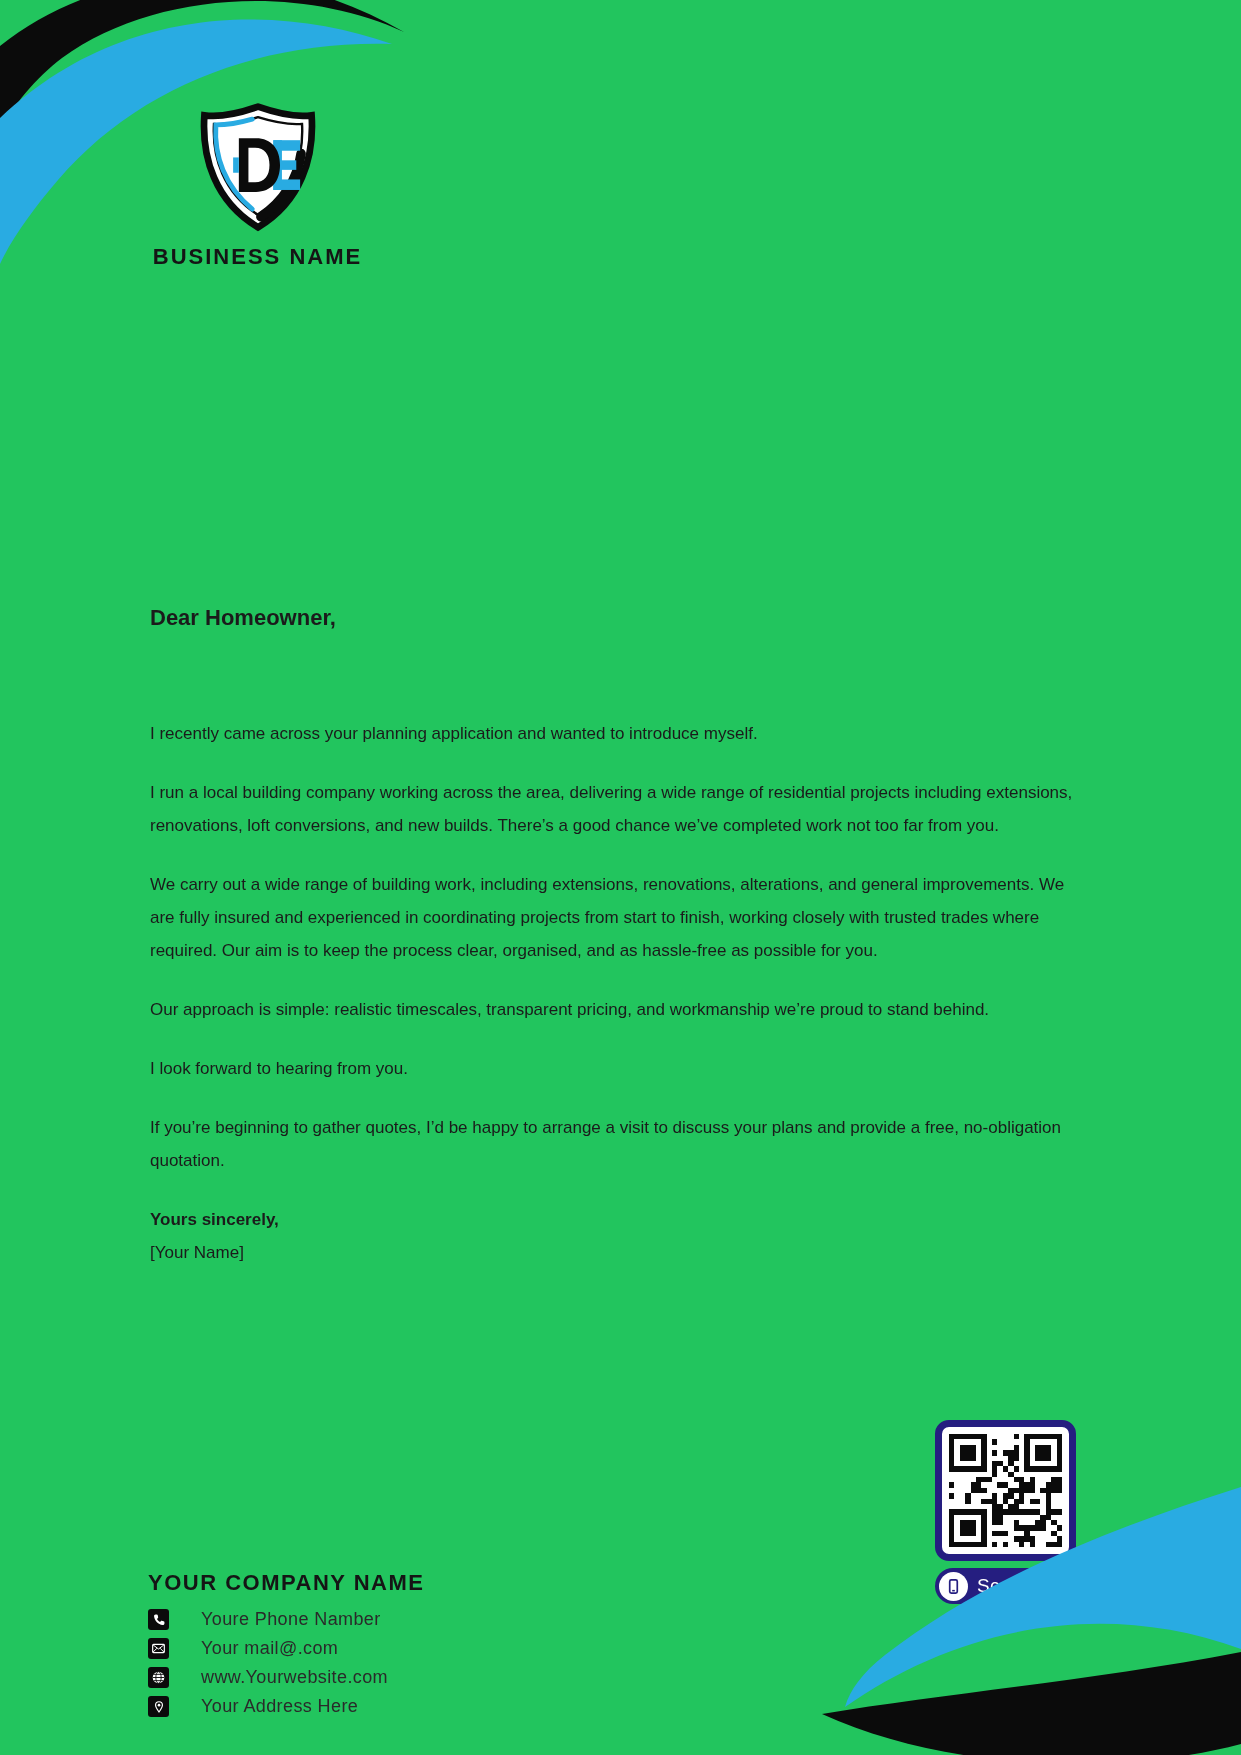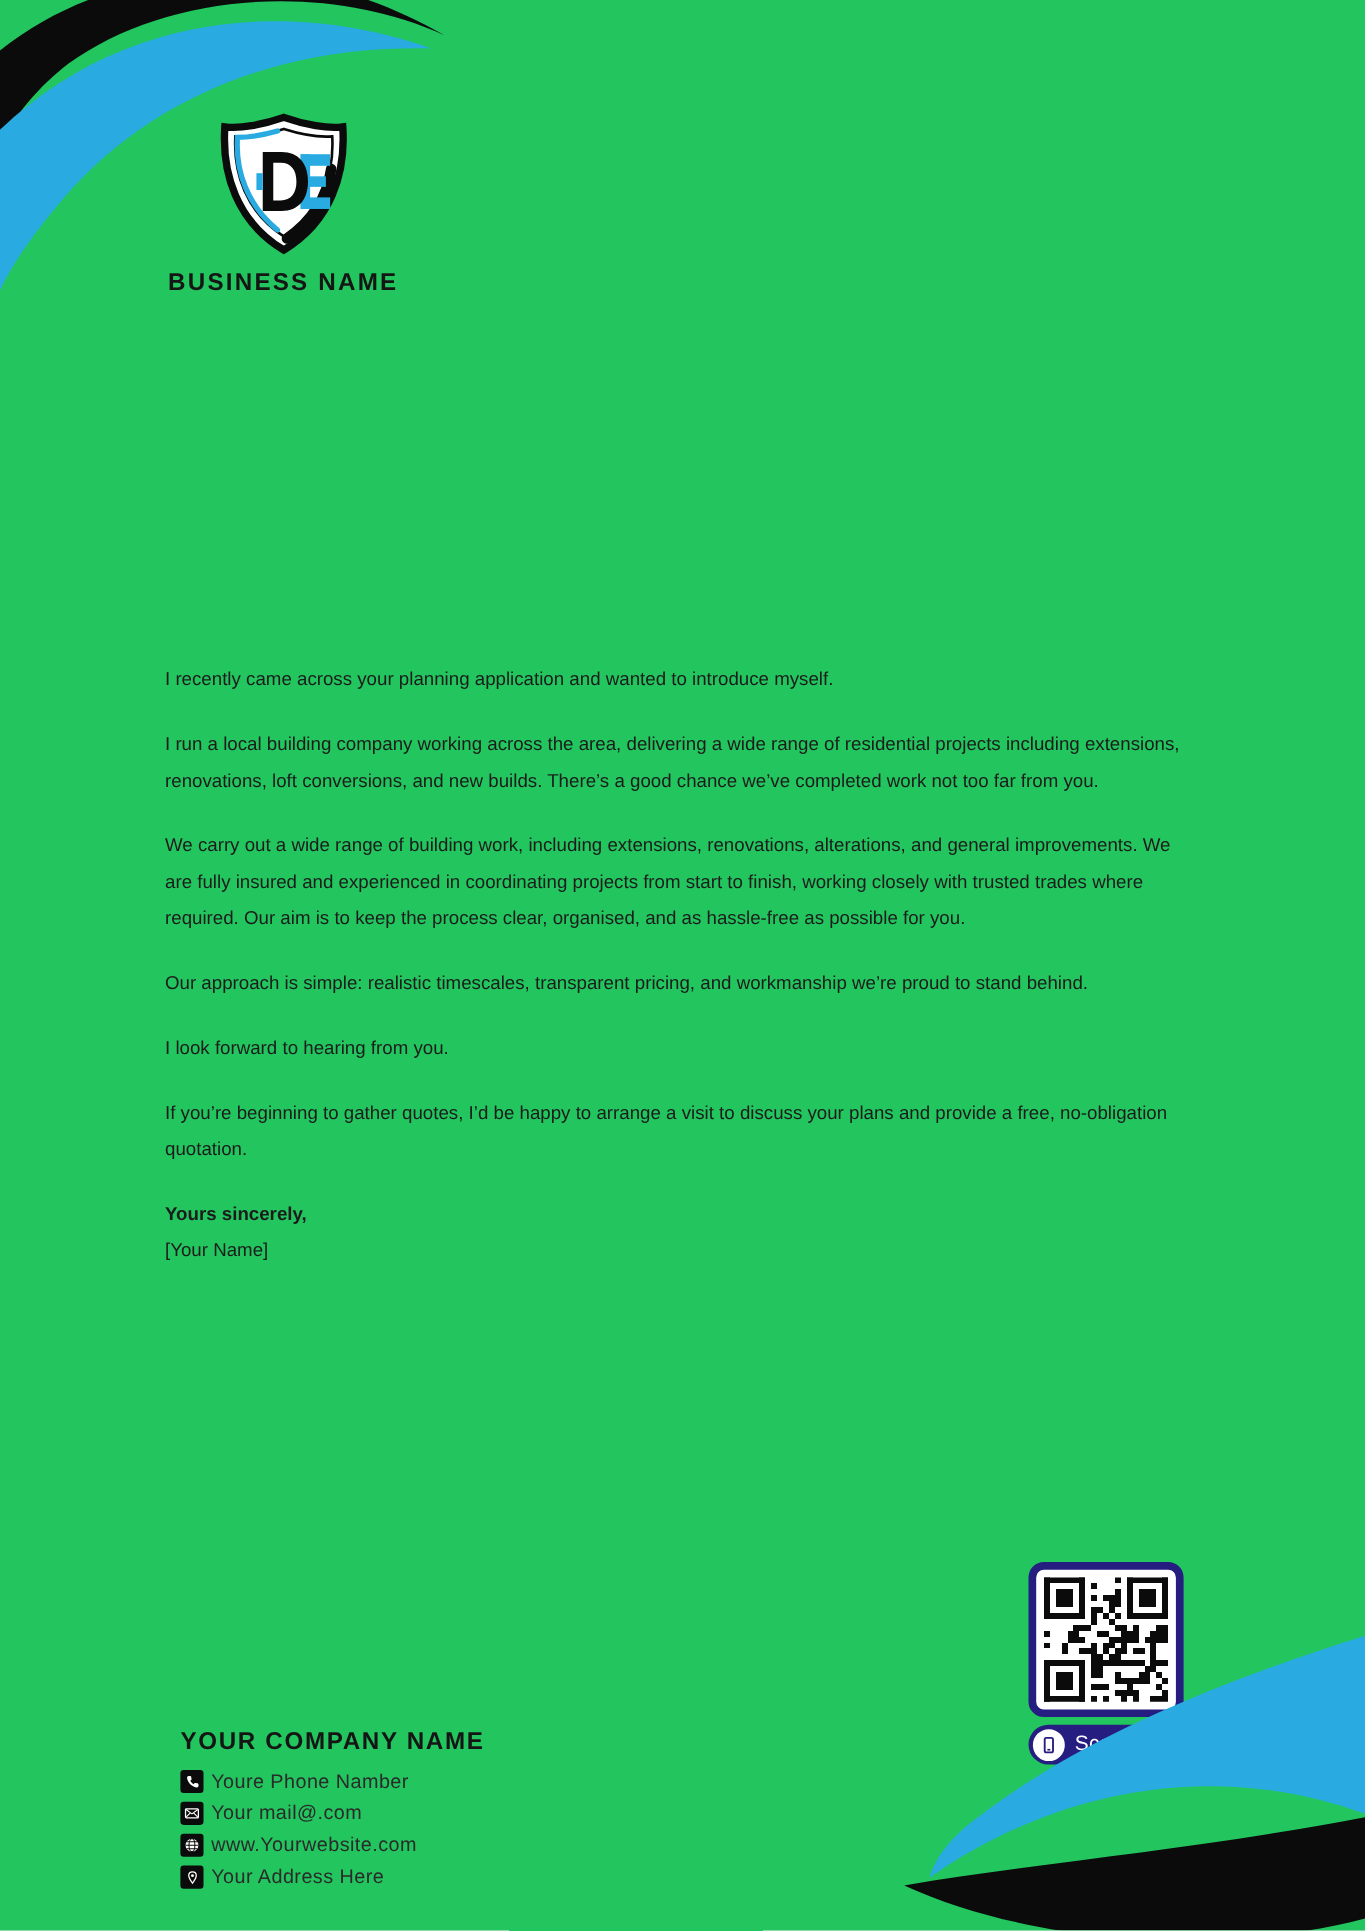--- a/index.html
+++ b/index.html
@@ -34,23 +34,23 @@
   .scan-pill{
     margin-top:7px;box-sizing:border-box;width:141px;height:36px;background:#251E80;
     border-radius:18px;display:flex;align-items:center;gap:9px;padding:0 10px 0 4px;
   }
   .scan-ico{
     width:29px;height:29px;border-radius:50%;background:#ffffff;
     display:flex;align-items:center;justify-content:center;flex:0 0 auto;
   }
   .scan-label{color:#ffffff;font-size:19px;font-weight:400;letter-spacing:.3px;}
   
-  .footer{position:absolute;left:164px;top:1570px;}
+  .footer{position:absolute;left:148px;top:1570px;}
   .footer-title{font-size:22px;font-weight:800;letter-spacing:1.5px;color:#151515;margin-bottom:13px;}
-  .contact-row{display:flex;align-items:center;gap:7px;margin-bottom:8px;height:21px;}
+  .contact-row{display:flex;align-items:center;gap:32px;margin-bottom:8px;height:21px;}
   .cicon{
     width:21px;height:21px;background:#0b0b0b;border-radius:3px;
     display:flex;align-items:center;justify-content:center;flex:0 0 auto;
   }
   .clabel{font-size:18px;color:#2a2a2a;letter-spacing:.4px;}
 </style>
 </head>
 <body>
 
 <div class="page">
@@ -80,20 +80,21 @@
 
       <g>
         <path d="M56,40 L56,96 L74,96 C90,96 99,85 99,68 C99,51 90,40 74,40 Z M66,50 L73,50 C83,50 88,57 88,68 C88,79 83,86 73,86 L66,86 Z" fill="#0b0b0b" fill-rule="evenodd"></path>
         <rect x="50" y="60" width="6" height="16" fill="#29ABE2"></rect>
       </g>
     </svg>
     <div class="brand-name">BUSINESS NAME</div>
   </div>
 
   <div class="letter">
+    <p class="salutation">Dear Homeowner,</p>
     <div id="paragraphs">
         <p>I recently came across your planning application and wanted to introduce myself.</p>
         <p>I run a local building company working across the area, delivering a wide range of residential projects including extensions, renovations, loft conversions, and new builds. There’s a good chance we’ve completed work not too far from you.</p>
         <p>We carry out a wide range of building work, including extensions, renovations, alterations, and general improvements. We are fully insured and experienced in coordinating projects from start to finish, working closely with trusted trades where required. Our aim is to keep the process clear, organised, and as hassle-free as possible for you.</p>
         <p>Our approach is simple: realistic timescales, transparent pricing, and workmanship we’re proud to stand behind.</p>
         <p>I look forward to hearing from you.</p>
         <p>If you’re beginning to gather quotes, I’d be happy to arrange a visit to discuss your plans and provide a free, no-obligation quotation.</p>
       </div>
     <p class="closing">Yours sincerely,</p>
     <p class="signature">[Your Name]</p>

